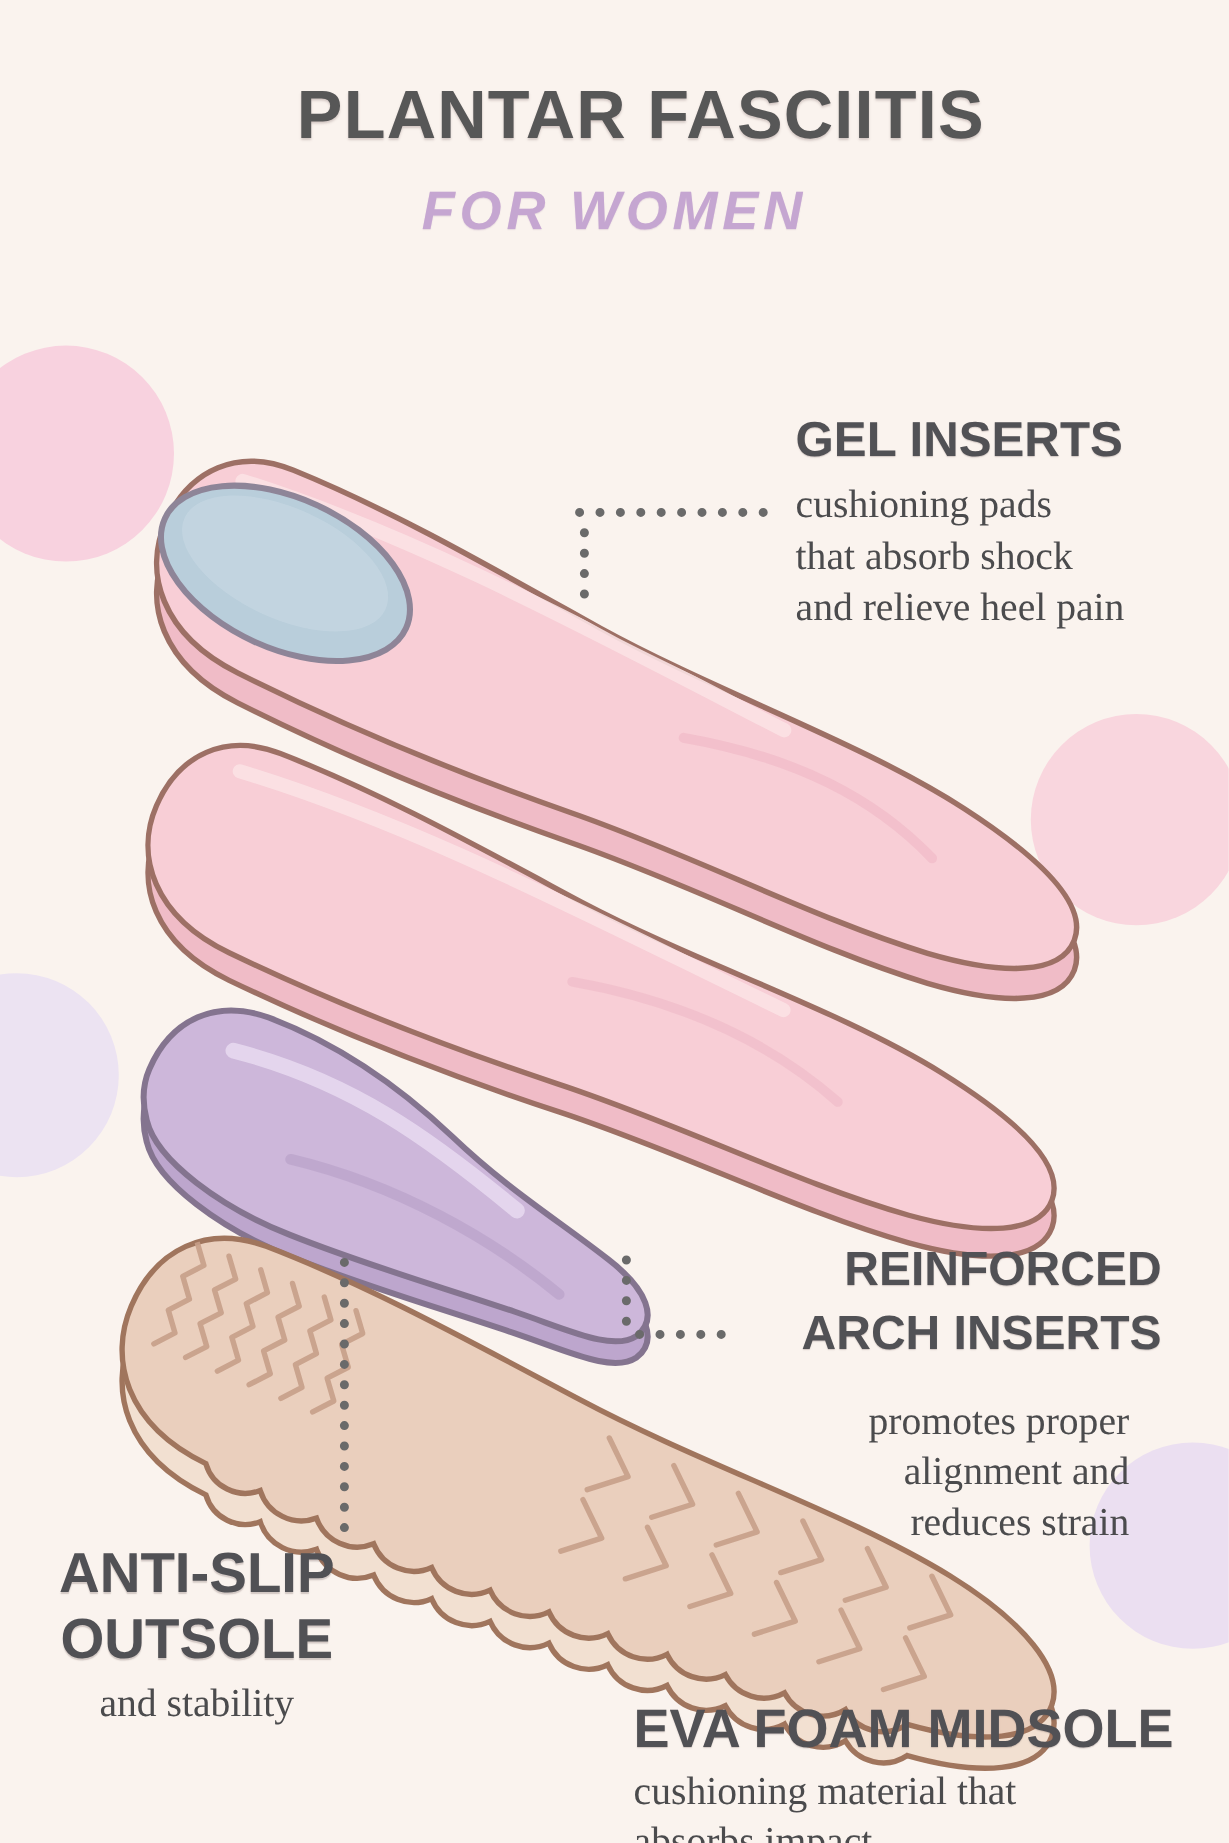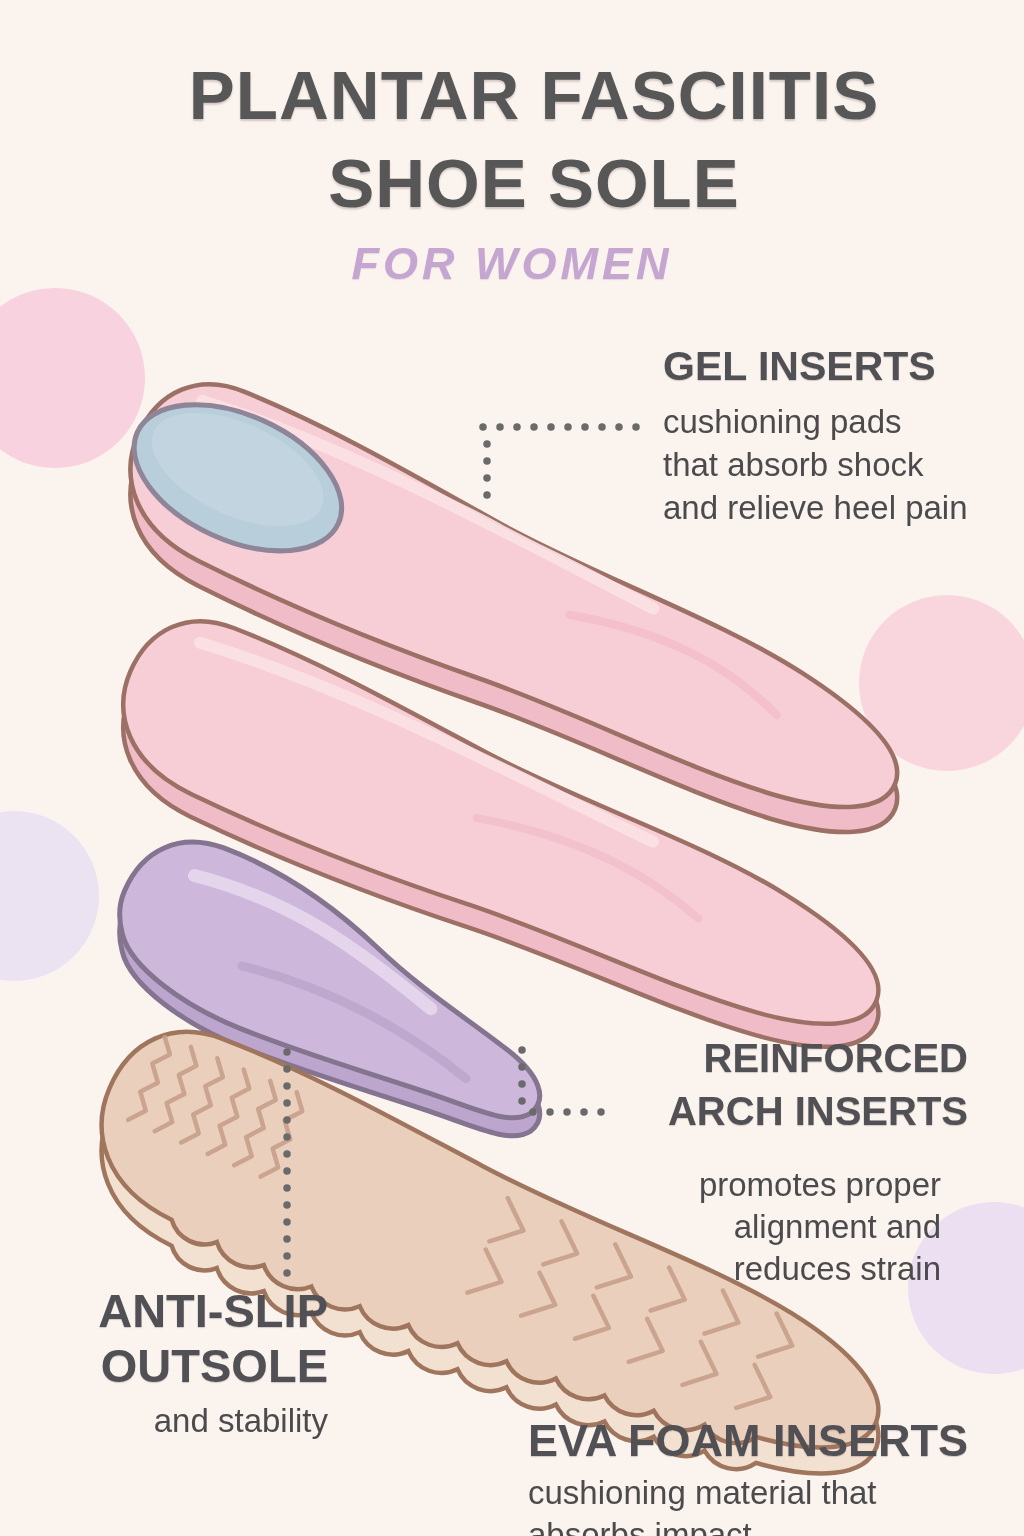--- a/index.html
+++ b/index.html
@@ -6,33 +6,33 @@
     --background:#faf3ee; --title-text:#575757; --subtitle-purple:#c5a6d1;
     --heading-text:#515155; --body-text:#4b4b4d; --dotted-line:#6a6a6a;
   }
   html,body{margin:0;padding:0;}
   body{width:1024px;height:1536px;overflow:hidden;background:var(--background);
        font-family:"Liberation Sans","DejaVu Sans",sans-serif;}
   .stage{position:relative;width:1024px;height:1536px;overflow:hidden;background:var(--background);}
   svg.art{position:absolute;left:0;top:0;}
   .txt{position:absolute;z-index:5;}
   .title-block{left:0;top:52px;width:1024px;text-align:center;color:var(--title-text);}
-  .title-line{font-size:69px;line-height:88px;font-weight:700;letter-spacing:1px;
+  .title-line{font-size:57px;line-height:88px;font-weight:700;letter-spacing:1px;
               text-shadow:0 2px 2px rgba(110,85,85,.28);padding-left:44px;}
   .subtitle{margin-top:12px;font-size:45px;line-height:48px;font-weight:700;letter-spacing:4px;
             color:var(--subtitle-purple);text-shadow:0 1px 1px rgba(150,110,160,.2);font-style:italic;}
   .label-heading{font-weight:700;color:var(--heading-text);text-shadow:0 1px 1px rgba(90,70,70,.25);}
-  .label-desc{color:var(--body-text);font-size:33px;line-height:43px;font-weight:400;}
+  .label-desc{color:var(--body-text);font-size:33px;line-height:43px;font-weight:400;font-family:Liberation Serif, serif;}
   .gel-label{left:663px;top:340px;width:361px;text-align:left;}
   .gel-label .label-heading{font-size:41px;line-height:52px;}
   .gel-label .label-desc{margin-top:8px;}
   .arch-label{left:520px;top:1032px;width:448px;text-align:right;}
   .arch-label .label-heading{font-size:40px;line-height:53px;letter-spacing:0px;}
   .arch-label .label-desc{margin-top:26px;padding-right:27px;line-height:42px;}
-  .antislip-label{left:0px;top:1283px;width:328px;text-align:right;}
+  .antislip-label{left:0px;top:1283px;width:328px;text-align:center;}
   .antislip-label .label-heading{font-size:47px;line-height:55px;}
   .antislip-label .label-desc{margin-top:6px;}
   .eva-label{left:528px;top:1414px;width:480px;text-align:left;}
   .eva-label .label-heading{font-size:45px;line-height:54px;}
   .eva-label .label-desc{margin-top:4px;font-size:33px;line-height:42px;}
 </style>
 </head>
 <body>
 
 <div class="stage">
@@ -134,21 +134,20 @@
       <path d="M 483,427 H 648"></path>
       <path d="M 487,444 V 507"></path>
       <path d="M 522,1050 V 1105"></path>
       <path d="M 533,1112 H 610"></path>
       <path d="M 287,1052 V 1283"></path>
     </g>
   </svg>
 
   <div class="txt title-block">
     <div class="title-line">PLANTAR FASCIITIS</div>
-    <div class="title-line">SHOE SOLE</div>
     <div class="subtitle">FOR WOMEN</div>
   </div>
 
   <div class="txt gel-label">
     <div class="label-heading">GEL INSERTS</div>
     <div class="label-desc">
       <div>cushioning pads</div>
       <div>that absorb shock</div>
       <div>and relieve heel pain</div>
     </div>
@@ -166,20 +165,20 @@
 
   <div class="txt antislip-label">
     <div class="label-heading">ANTI-SLIP</div>
     <div class="label-heading">OUTSOLE</div>
     <div class="label-desc">
       <div>and stability</div>
     </div>
   </div>
 
   <div class="txt eva-label">
-    <div class="label-heading">EVA FOAM INSERTS</div>
+    <div class="label-heading">EVA FOAM MIDSOLE</div>
     <div class="label-desc">
       <div>cushioning material that</div>
       <div>absorbs impact</div>
     </div>
   </div>
 
 </div>
 
 </body></html>

